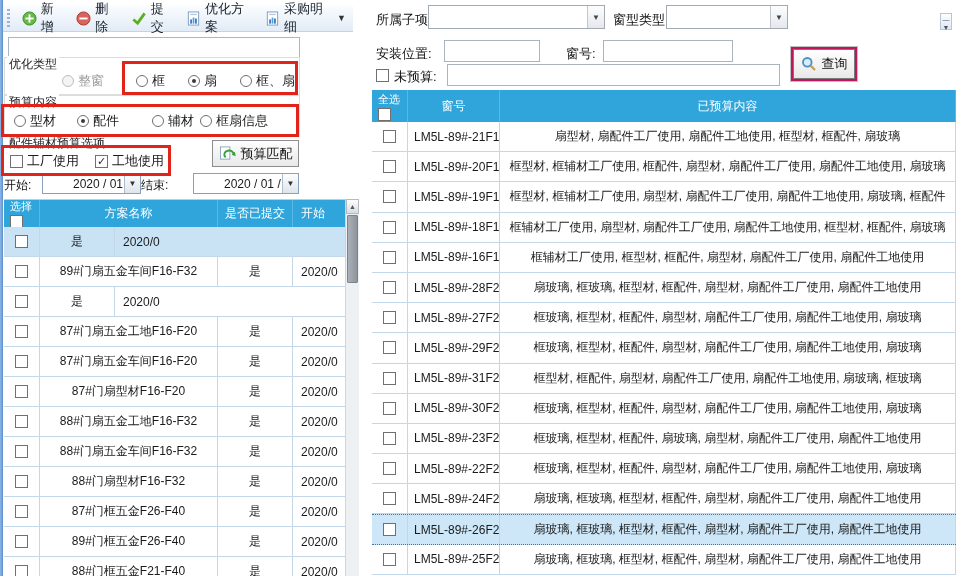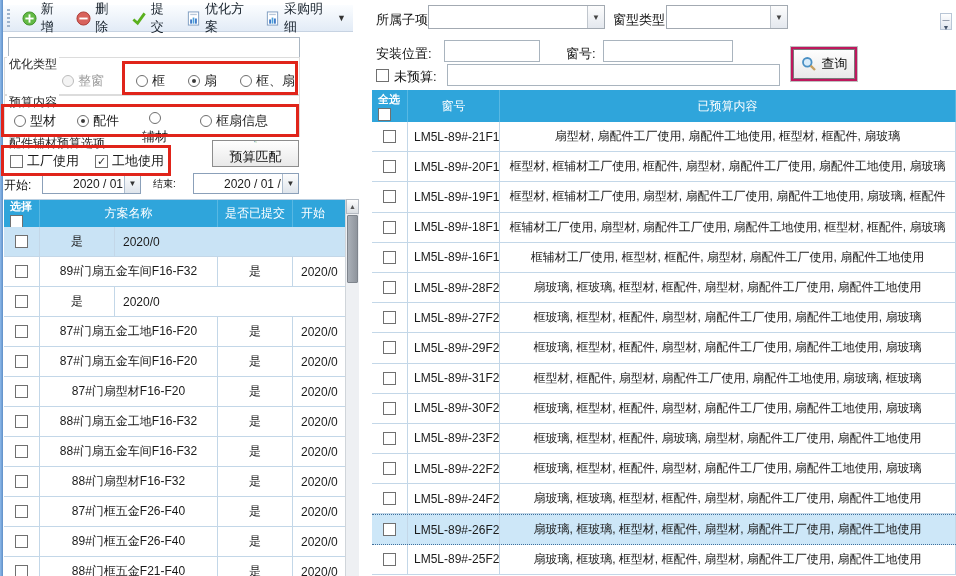--- a/index.html
+++ b/index.html
@@ -55,21 +55,21 @@
   .datectl .dval { flex:1; padding:0 4px; white-space:nowrap; overflow:hidden;margin-left:26px; }
   .datectl .ddrop { width:16px; align-self:stretch; border-left:1px solid #aebdce;
     background:linear-gradient(#fdfdfd,#dfe5ec); font-size:8px; color:#333;
     display:flex; align-items:center; justify-content:center; }
 
   
   .thead { background:#2fa5db; color:#fff; display:flex; }
   .thead .hc { display:flex; align-items:center; justify-content:center;
     border-right:1px solid #58b8e3; overflow:hidden; white-space:nowrap; }
   .hc.two { flex-direction:column; align-items:flex-start; justify-content:center;
-    padding-left:6px; gap:1px;font-weight:bold; }
+    padding-left:6px; gap:1px; }
   .trow { display:flex; background:#fff; border-bottom:1px solid #c3d7e8; }
   .trow .tc { display:flex; align-items:center; border-right:1px solid #c3d7e8;
     overflow:hidden; white-space:nowrap; font-size:12px; }
   .tc.center { justify-content:center; }
   .trow.sel { background:#c9e3f5; }
 
   #left-table { left:4px; top:199px; width:355px; height:377px; overflow:hidden; border-top:1px solid #b9cfe2; }
   #left-table .thead { height:27px; }
   #left-table .trow { height:30px; }
   .lc0 { width:36px; } .lc1 { width:178px; } .lc2 { width:75px; } .lc3 { flex:1; }
@@ -171,53 +171,53 @@
   <div class="abs grp-border" style="left:4px;top:95px;width:296px;height:42px;"></div>
   <div class="abs sec-label" style="left:7px;top:94px;">预算内容</div>
   <span class="opt" style="left:14px;top:112px;">
     <span class="radio"></span>
     <span>型材</span>
   </span>
   <span class="opt" style="left:77px;top:112px;">
     <span class="radio sel"></span>
     <span>配件</span>
   </span>
-  <span class="opt" style="left:142px;top:112px;flex-direction:column;">
+  <span class="opt" style="left:152px;top:112px;">
     <span class="radio"></span>
     <span>辅材</span>
   </span>
   <span class="opt" style="left:200px;top:112px;">
     <span class="radio"></span>
     <span>框扇信息</span>
   </span>
 
   <div class="abs sec-label" style="left:7px;top:135px;">配件辅材预算选项</div>
   <span class="opt" style="left:10px;top:152px;">
     <span class="cb"></span>
     <span>工厂使用</span>
   </span>
   <span class="opt" style="left:95px;top:152px;">
     <span class="cb">✓</span>
     <span>工地使用</span>
   </span>
-  <div class="abs btn" style="left:212px;top:140px;width:87px;height:27px;flex-direction:column;">
+  <div class="abs btn" style="left:212px;top:140px;width:87px;height:27px;">
     <svg width="17" height="15" viewBox="0 0 18 16">
         <rect x="1.5" y="1" width="10" height="13" fill="#fff" stroke="#8aa7c4"></rect>
         <path d="M7 12a5 4.2 0 1 1 8.5-2.2" stroke="#36a03b" stroke-width="2" fill="none"></path>
         <path d="M16.8 6.2l1 4.4-4.4-1.2z" fill="#36a03b"></path>
       </svg>
     <span>预算匹配</span>
   </div>
 
   <div class="abs flabel" style="left:4px;top:177px;font-size:12px;">开始:</div>
   <div class="abs datectl" style="left:42px;top:173px;width:99px;height:21px;">
     <span class="dval">2020 / 01 / 1</span>
     <span class="ddrop">▼</span>
   </div>
-  <div class="abs flabel" style="left:153px;top:177px;font-size:10px;">结束:</div>
+  <div class="abs flabel" style="left:141px;top:177px;font-size:12px;">结束:</div>
   <div class="abs datectl" style="left:193px;top:173px;width:106px;height:21px;">
     <span class="dval">2020 / 01 / 13</span>
     <span class="ddrop">▼</span>
   </div>
 
   <div class="abs" id="left-table">
     <div class="thead">
       <div class="hc lc0 two">
         <span style="font-size:11px;">选择</span>
         <span class="cb"></span>

